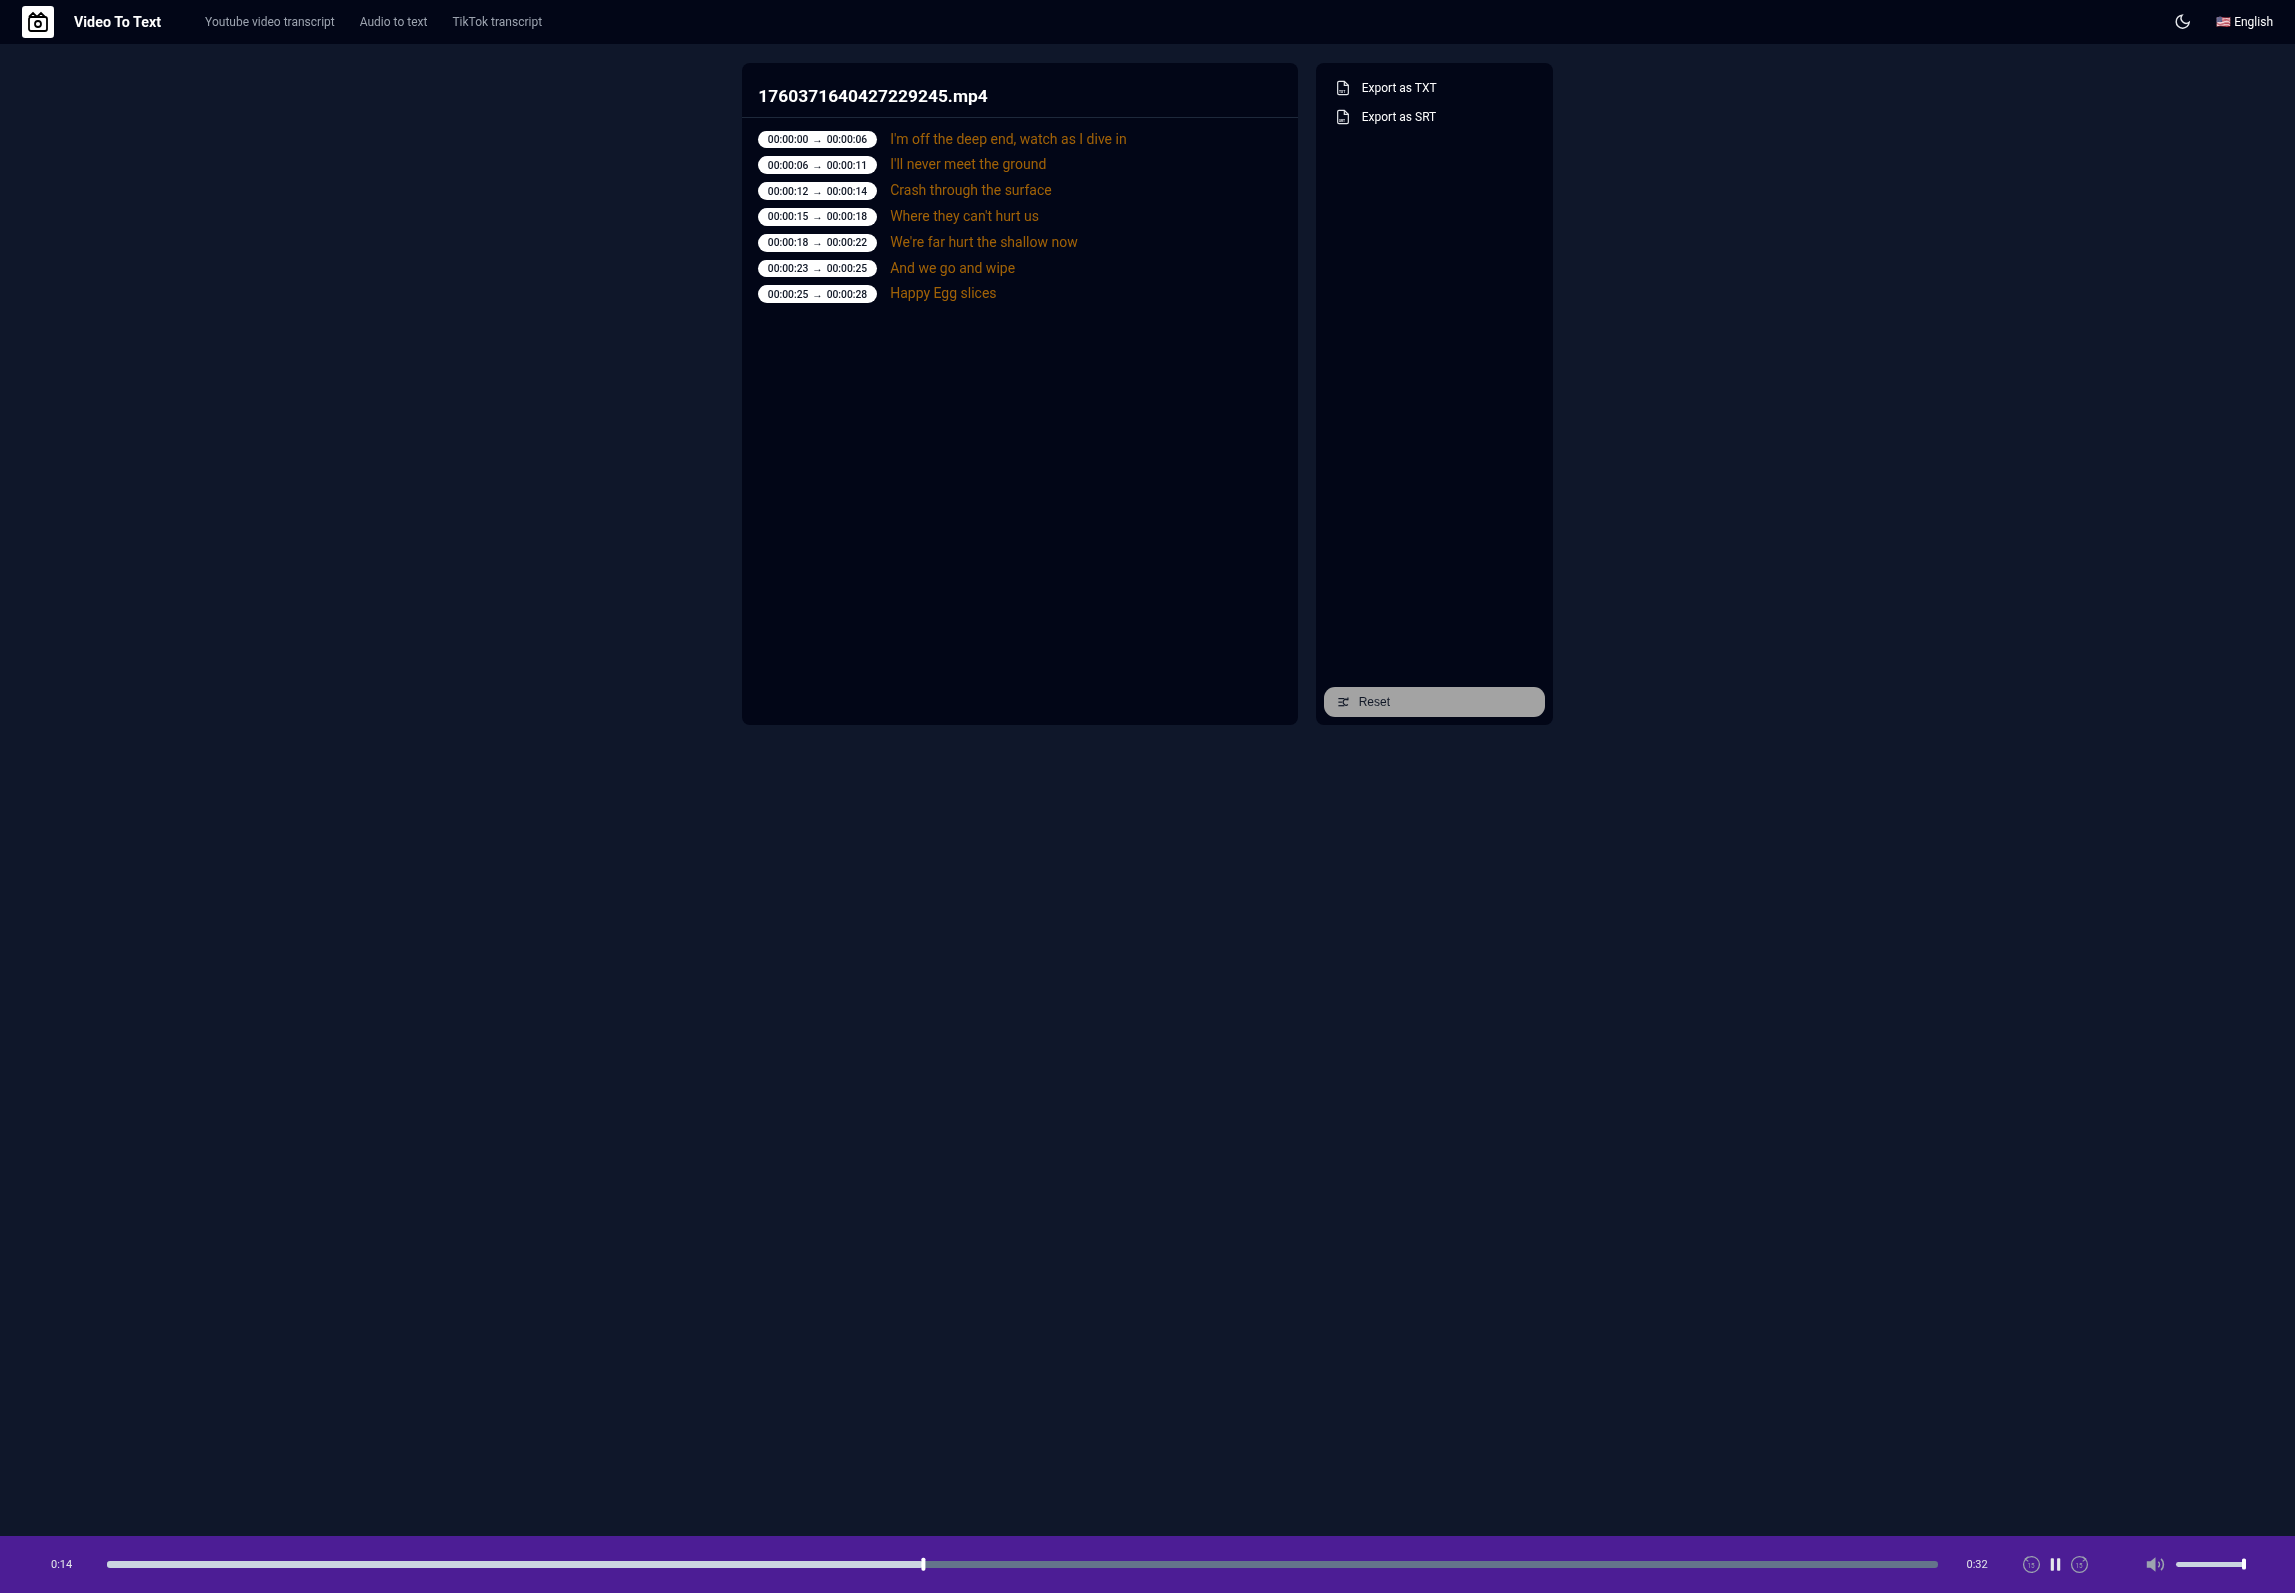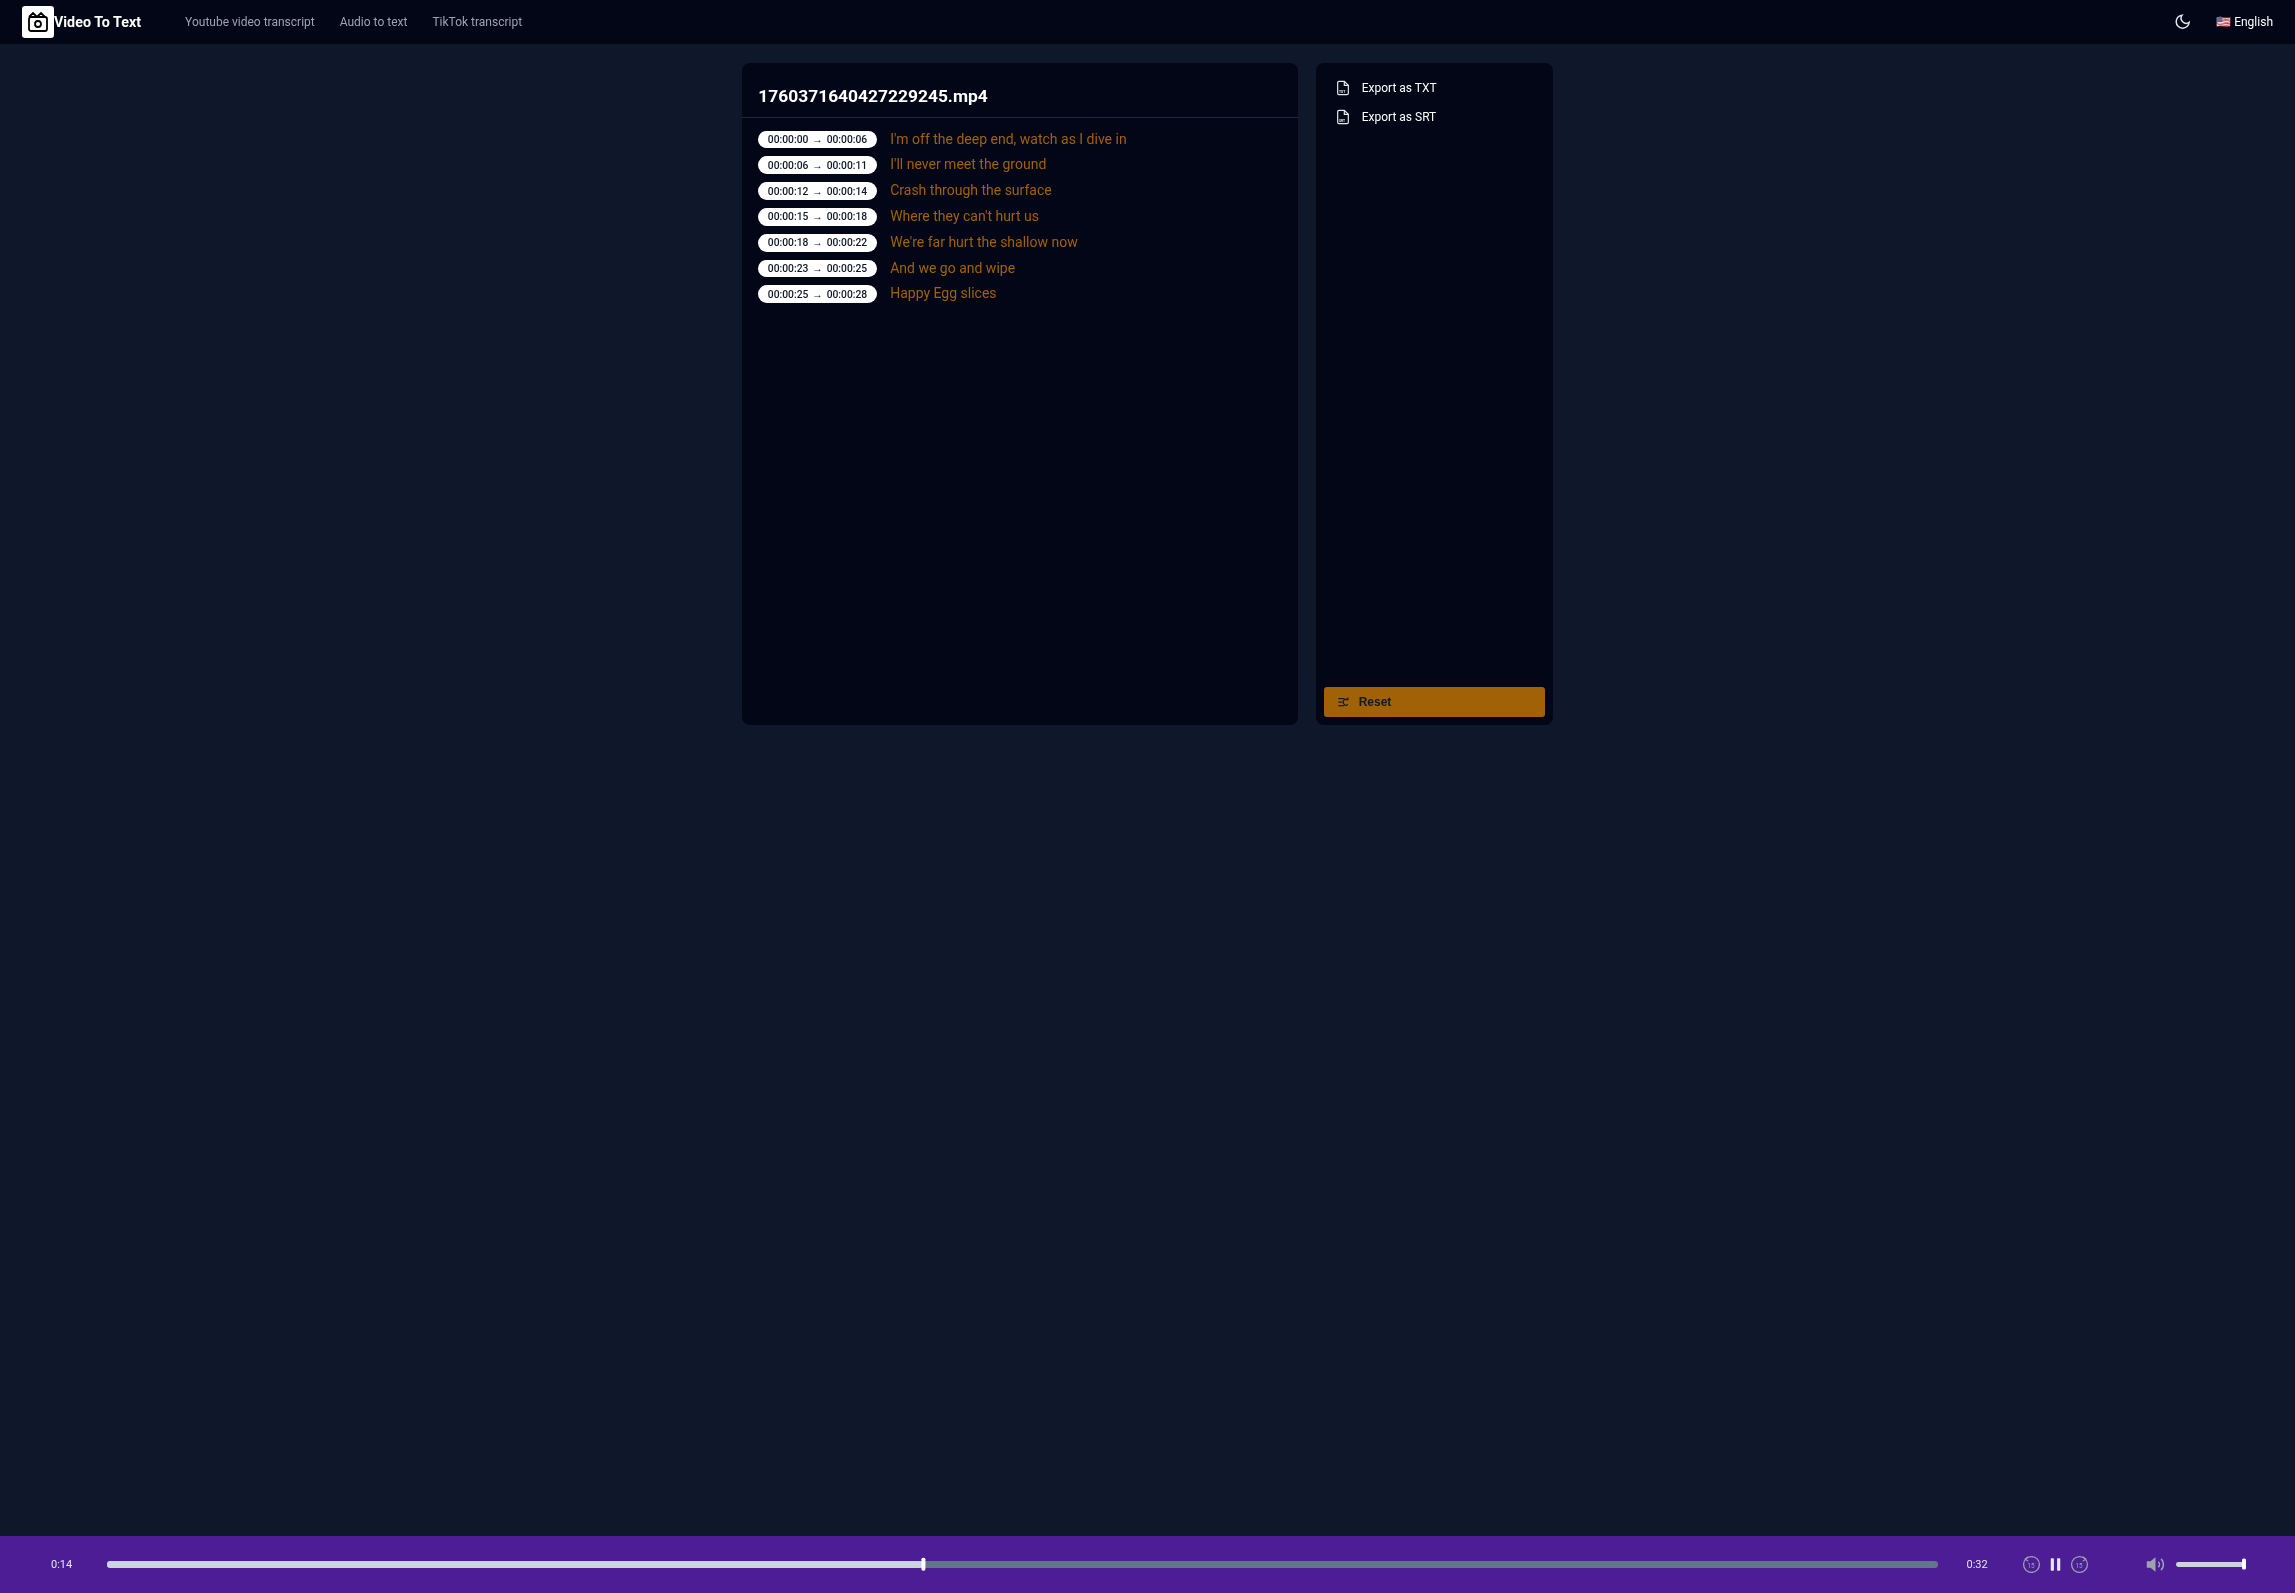--- a/index.html
+++ b/index.html
@@ -21,21 +21,21 @@
 .header {
   background: #020617;
   display: flex;
   align-items: center;
   padding: 0 22px;
   height: 44px;
 }
 .logo-block {
   display: flex;
   align-items: center;
-  gap: 0;
+  gap: 20px;
 }
 .logo {
   width: 32px;
   height: 32px;
   background: #ffffff;
   border-radius: 3.2px;
   display: flex;
   align-items: center;
   justify-content: center;
   color: #000;
@@ -150,30 +150,30 @@
   border-radius: 4.8px;
 }
 .export-item svg {
   width: 16px;
   height: 16px;
   color: #e5e7eb;
   flex-shrink: 0;
 }
 .side-spacer { flex: 1; }
 .reset-btn {
-  background: #a16207;
+  background: #a3a3a3;
   color: #111827;
   display: flex;
   align-items: center;
   gap: 8px;
   justify-content: flex-start;
   padding: 8px 12.7px;
-  border-radius: 3px;
+  border-radius: 11px;
   font-size: 12px;
-  font-weight: 700;
+  font-weight: 400;
   cursor: pointer;
   border: none;
 }
 .reset-btn svg { width: 14.3px; height: 14.3px; }
 
 
 .player {
   background: #4c1d95;
   height: 57px;
   display: flex;

